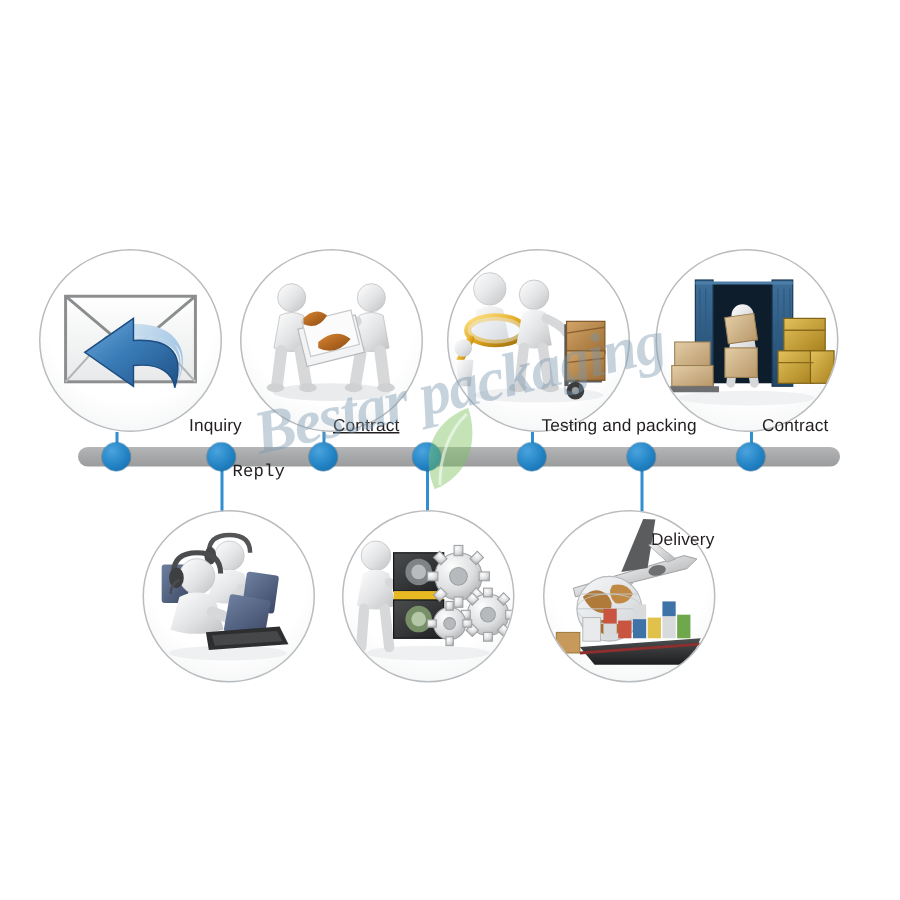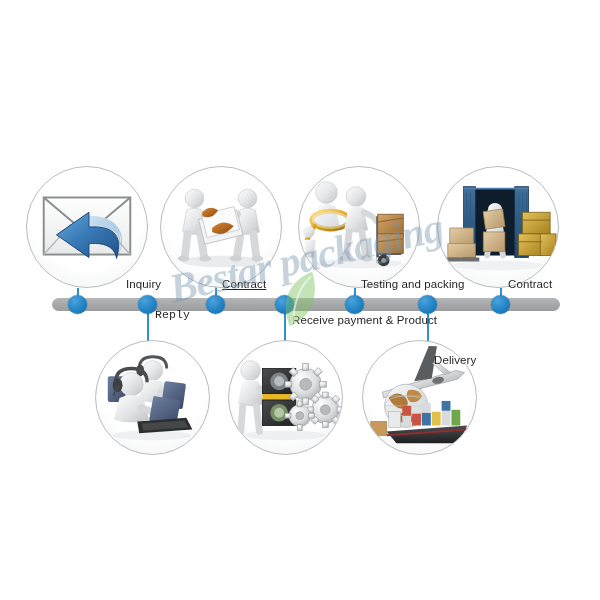--- a/index.html
+++ b/index.html
@@ -457,18 +457,17 @@
   <div class="tl-node" style="left:138px; top:295px;"></div>
   <div class="tl-node" style="left:206px; top:295px;"></div>
   <div class="tl-node" style="left:275px; top:295px;"></div>
   <div class="tl-node" style="left:345px; top:295px;"></div>
   <div class="tl-node" style="left:418px; top:295px;"></div>
   <div class="tl-node" style="left:491px; top:295px;"></div>
 
   <div class="tl-label" style="left:86px;  top:278px;margin-left:40px;">Inquiry</div>
   <div class="tl-label" style="left:155px; top:308px;font-family:Liberation Mono, monospace;">Reply</div>
   <div class="tl-label" style="left:222px; top:278px;text-decoration:underline;">Contract</div>
-  <div class="tl-label" style="left:292px; top:314px;">Receive payment &amp; Product</div>
   <div class="tl-label" style="left:361px; top:278px;text-align:right;">Testing and packing</div>
   <div class="tl-label" style="left:434px; top:314px;margin-top:40px;">Delivery</div>
   <div class="tl-label" style="left:508px; top:278px;">Contract</div>
 
 </div>
 
 </body></html>

